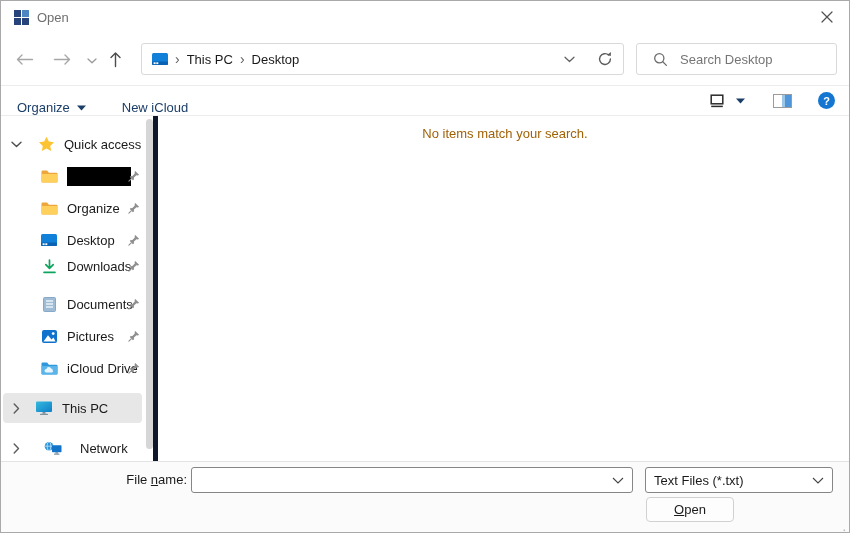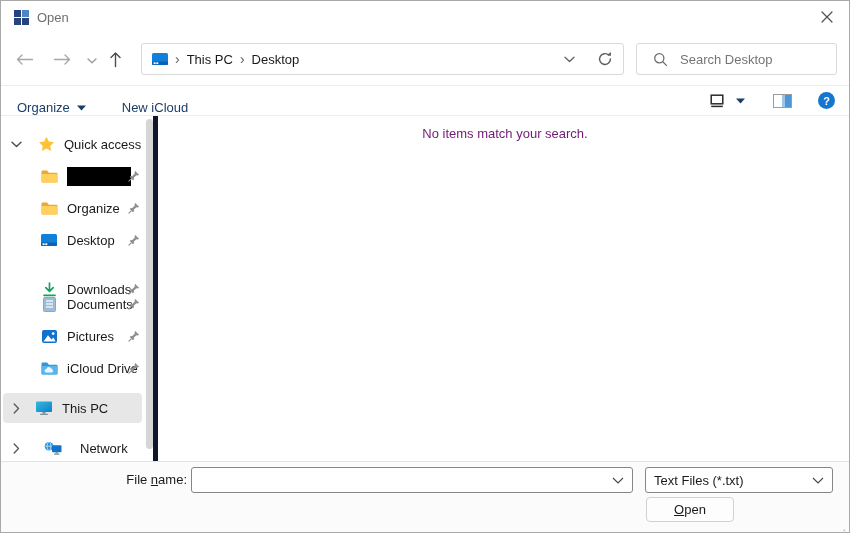--- a/index.html
+++ b/index.html
@@ -51,21 +51,21 @@
   .side-label { margin-left:8px; white-space:nowrap; }
   .expander { width:18px; display:flex; justify-content:center; margin-left:6px; }
   .indent { margin-left:38px; }
   .pin { position:absolute; left:127px; top:9px; }
   .redacted-box { width:64px; height:19px; background:#000; margin-left:8px; }
   .selected-row { position:absolute; left:2px; top:277px; width:139px; height:30px;
     background:#e7e7e7; border-radius:4px; }
   .side-scroll { position:absolute; left:145px; top:3px; width:7px; height:330px;
     background:#d6d6d6; border-radius:3.5px; cursor:pointer; }
   .main { position:absolute; left:158px; top:0; width:692px; height:100%; }
-  .empty-msg { position:absolute; left:0; top:10px; width:100%; text-align:center; color:#701a75; }
+  .empty-msg { position:absolute; left:0; top:10px; width:100%; text-align:center; color:#a16207; }
   
   .footer { position:absolute; left:0; top:460px; width:100%; height:84px;
     background:#fbfbfb; border-top:1px solid #e3e3e3; }
   .fname-label { position:absolute; left:0; top:10px; width:186px; text-align:right; color:#1a1a1a; }
   .u { text-decoration:underline; }
   .combo { position:absolute; height:26px; border:1px solid #868686; border-radius:3px;
     background:#fff; display:flex; align-items:center; }
   .fname-combo { left:190px; top:5px; width:442px; }
   .fname-combo input { border:none; outline:none; flex:1; height:100%; padding:0 8px;
     font-size:13px; font-family:"Liberation Sans",sans-serif; background:transparent; }
@@ -249,21 +249,21 @@
         </span>
         <span class="side-label">Desktop</span>
         <span class="pin">
           <svg width="12" height="12" viewBox="0 0 12 12">
               <path d="M7.2 0.9 L11.1 4.8 L9.9 5.4 L8.4 5.2 L6 7.6 L5.8 9.8 L4.9 10.2 L1.8 7.1 L2.2 6.2 L4.4 6 L6.8 3.6 L6.6 2.1 Z" fill="#8f8f8f"></path>
               <line x1="3.2" y1="8.8" x2="0.9" y2="11.1" stroke="#8f8f8f" stroke-width="1.1" stroke-linecap="round"></line>
             </svg>
         </span>
       </div>
 
-      <div class="side-row" style="top:158px;">
+      <div class="side-row" style="top:135px;">
         <span class="icon indent">
           <svg width="15" height="15" viewBox="0 0 15 15">
               <path d="M7.5 1 v8 M3.8 5.6 l3.7 3.7 3.7-3.7" stroke="#0ea35e" stroke-width="1.7" fill="none" stroke-linecap="round" stroke-linejoin="round"></path>
               <line x1="2" y1="13.3" x2="13" y2="13.3" stroke="#0ea35e" stroke-width="1.7" stroke-linecap="round"></line>
             </svg>
         </span>
         <span class="side-label">Downloads</span>
         <span class="pin">
           <svg width="12" height="12" viewBox="0 0 12 12">
               <path d="M7.2 0.9 L11.1 4.8 L9.9 5.4 L8.4 5.2 L6 7.6 L5.8 9.8 L4.9 10.2 L1.8 7.1 L2.2 6.2 L4.4 6 L6.8 3.6 L6.6 2.1 Z" fill="#8f8f8f"></path>

